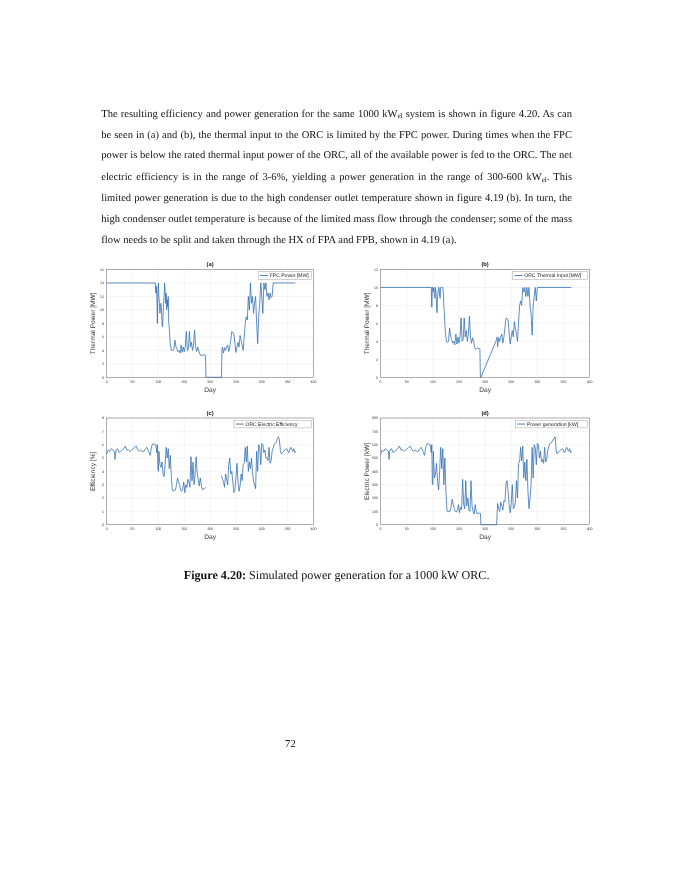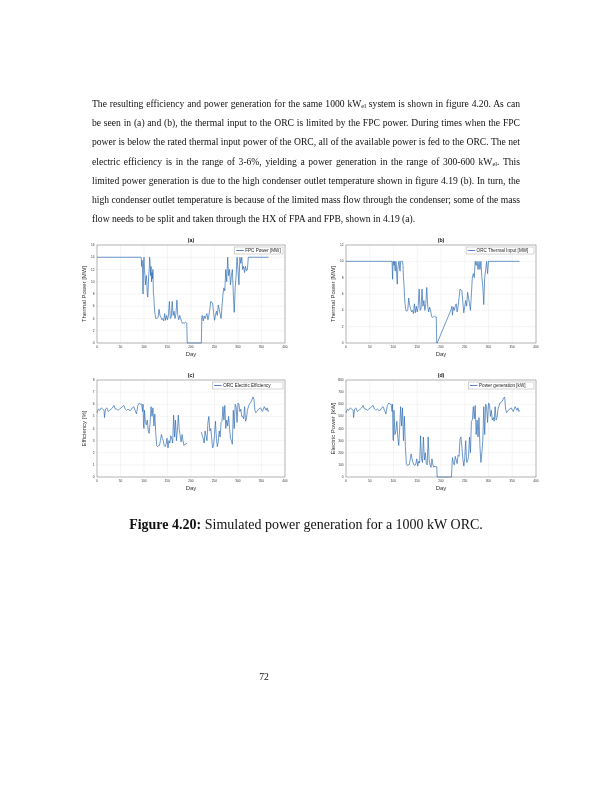--- a/index.html
+++ b/index.html
@@ -8,21 +8,21 @@
     position: absolute; left: 92px; top: 94px; width: 428px;
     font-family: "Liberation Serif", "DejaVu Serif", serif;
     font-size: 9.6px; line-height: 19.2px; text-align: justify; text-align-last: left;
   }
   .para sub { font-size: 6.5px; line-height: 0; vertical-align: -1px; }
   .figure { position: absolute; left: 0; top: 0; width: 612px; height: 792px; }
   .chart { position: absolute; }
   .chart svg { display: block; overflow: visible; }
   .caption {
     position: absolute; left: 0; width: 612px; top: 517px; text-align: center;
-    font-family: "Liberation Serif", "DejaVu Serif", serif; font-size: 14px;
+    font-family: "Liberation Serif", "DejaVu Serif", serif; font-size: 11px;
   }
   .caption b { font-weight: bold; }
   .page-num {
     position: absolute; left: 0; width: 528px; top: 671px; text-align: center;
     font-family: "Liberation Serif", "DejaVu Serif", serif; font-size: 9.6px;
   }
   .tick { font-family: "Liberation Sans", "DejaVu Sans", sans-serif; font-size: 3.2px; fill: #333; }
   .axlabel { font-family: "Liberation Sans", "DejaVu Sans", sans-serif; font-size: 6px; fill: #333; }
   .ctitle { font-family: "Liberation Sans", "DejaVu Sans", sans-serif; font-size: 5.2px; font-weight: bold; fill: #111; }
   .legtext { font-family: "Liberation Sans", "DejaVu Sans", sans-serif; font-size: 4.6px; fill: #222; }

